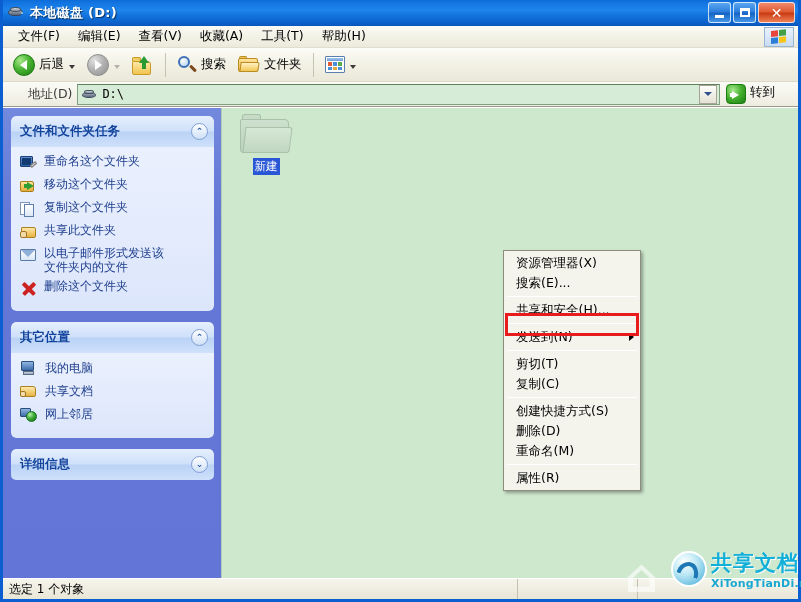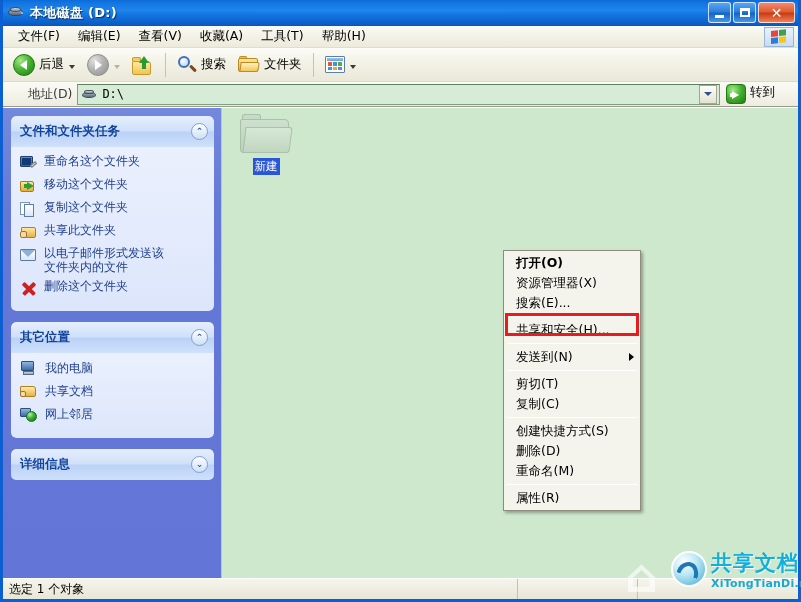--- a/index.html
+++ b/index.html
@@ -731,21 +731,20 @@
       <div id="file-item">
         <div class="big-folder">
           <div class="tabtop"></div>
             <div class="back"></div>
             <div class="front"></div>
         </div>
         <div id="file-label">新建</div>
       </div>
 
       <div id="ctxmenu">
-        <div class="ctx-item bold">打开(O)</div>
         <div class="ctx-item">资源管理器(X)</div>
         <div class="ctx-item">搜索(E)...</div>
         <div class="ctx-sep"></div>
         <div class="ctx-item">共享和安全(H)...</div>
         <div class="ctx-sep"></div>
         <div class="ctx-item">
           <span>发送到(N)</span>
           <span class="ctx-arrow"></span>
         </div>
         <div class="ctx-sep"></div>

